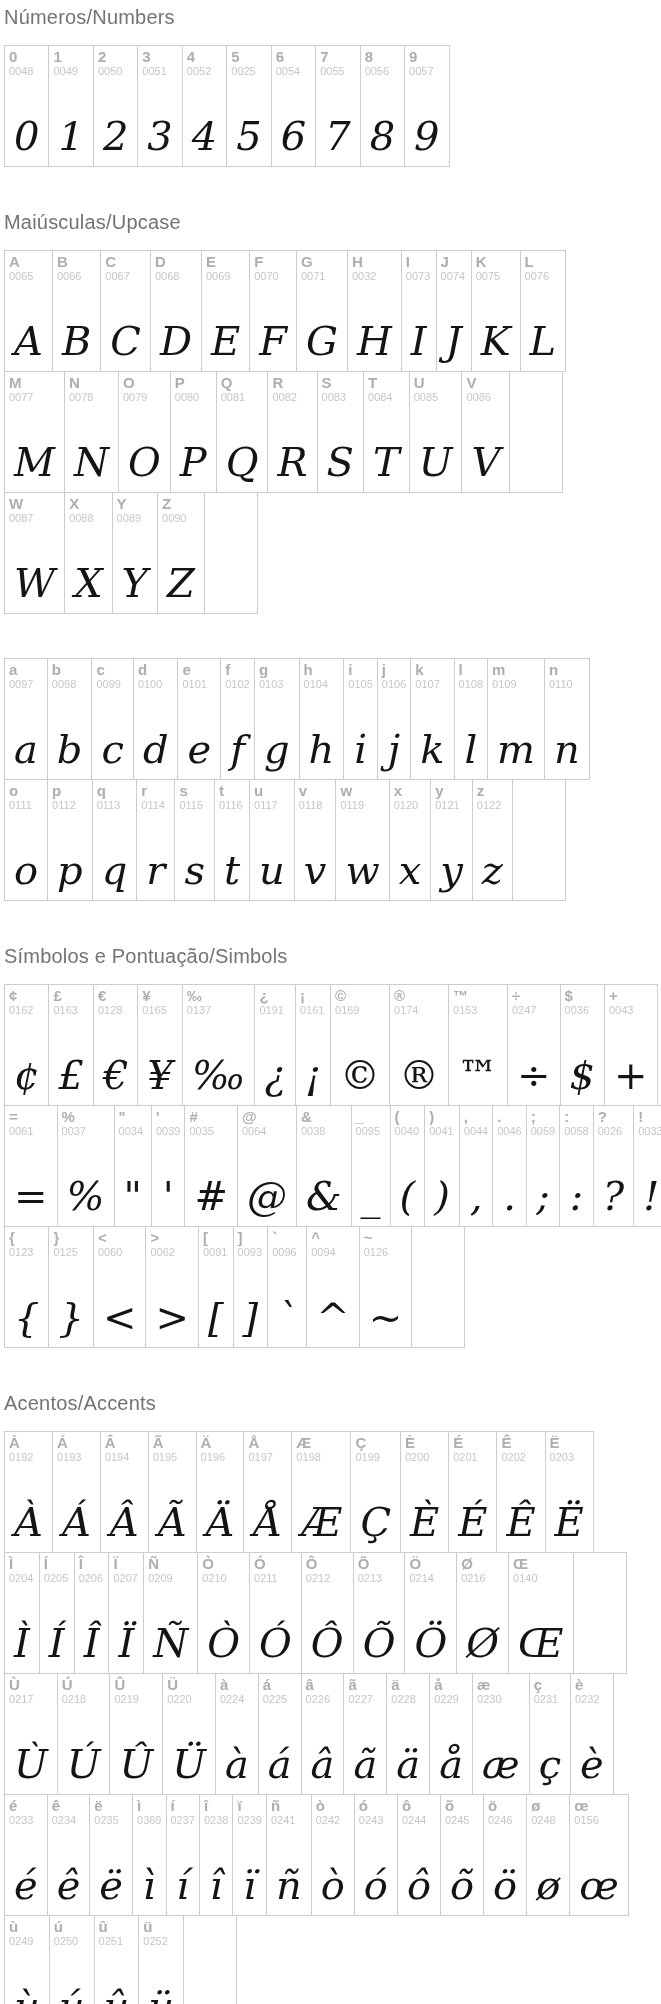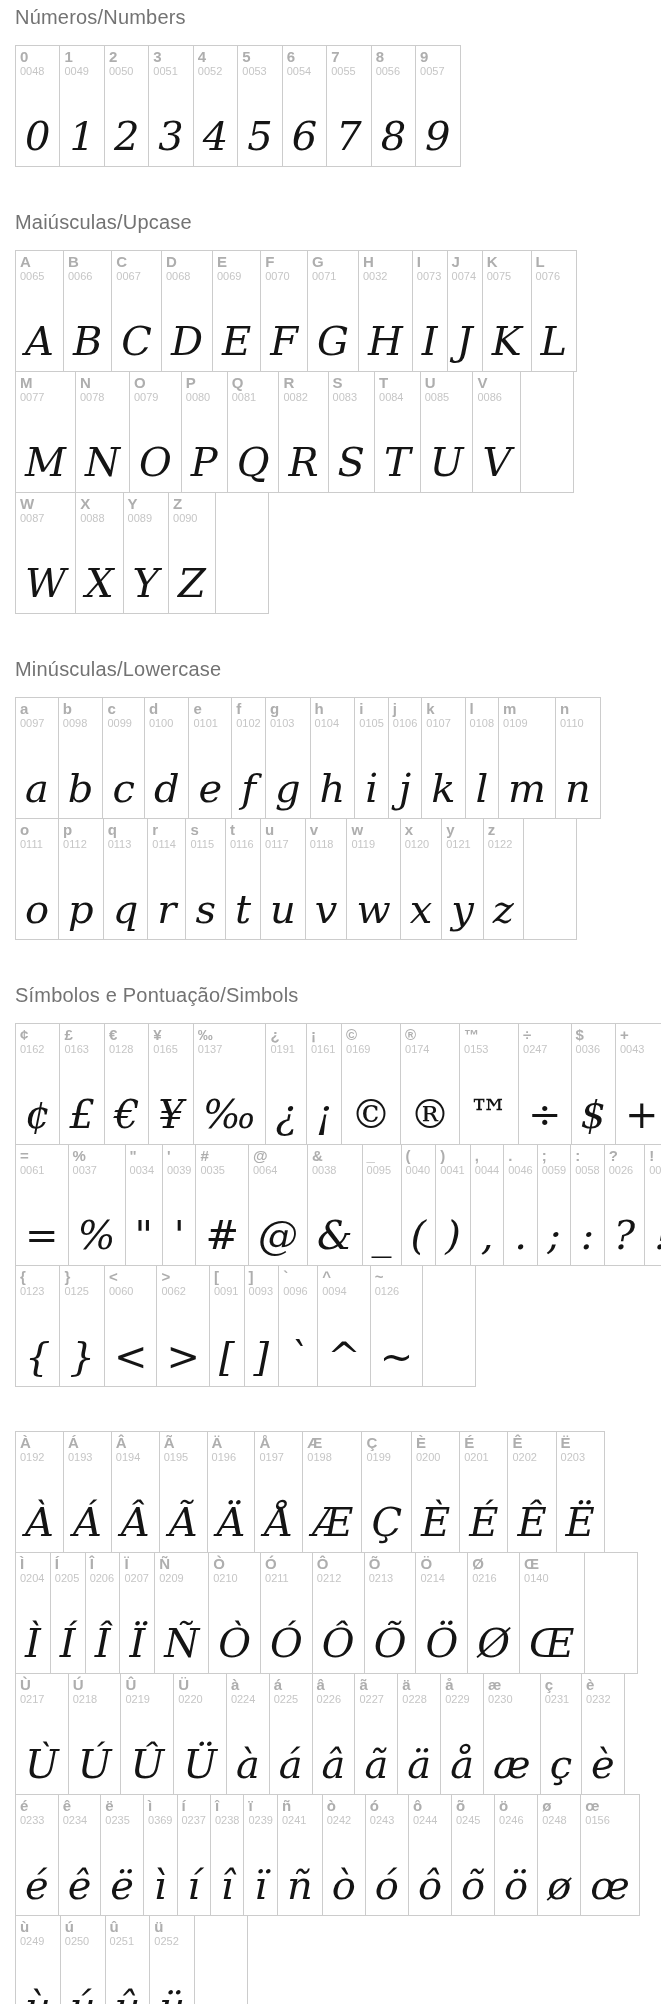--- a/index.html
+++ b/index.html
@@ -1,21 +1,21 @@
 <!DOCTYPE html>
 <html><head>
 <meta charset="utf-8">
 <style>
   html, body { margin: 0; padding: 0; background: #ffffff; }
   .page {
     width: 661px;
     height: 2004px;
     overflow: hidden;
     box-sizing: border-box;
-    padding: 6px 0 0 15px;
+    padding: 6px 0 0 4px;
     font-family: "Liberation Sans", sans-serif;
     background: #ffffff;
   }
   .section { margin: 0 0 44px 0; }
   .section-title {
     font-size: 20px;
     font-weight: 400;
     color: #737373;
     margin: 0 0 16px 0;
     letter-spacing: 0.2px;
@@ -106,21 +106,21 @@
           <div class="cell">
             <div class="cell-head">
               <span class="char-label">4</span>
               <span class="char-code">0052</span>
             </div>
             <div class="glyph">4</div>
           </div>
           <div class="cell">
             <div class="cell-head">
               <span class="char-label">5</span>
-              <span class="char-code">0053</span>
+              <span class="char-code">0025</span>
             </div>
             <div class="glyph">5</div>
           </div>
           <div class="cell">
             <div class="cell-head">
               <span class="char-label">6</span>
               <span class="char-code">0054</span>
             </div>
             <div class="glyph">6</div>
           </div>
@@ -349,21 +349,20 @@
             <div class="cell-head">
               <span class="char-label"></span>
               <span class="char-code"></span>
             </div>
             <div class="glyph"></div>
           </div>
         </div>
       </div>
     </section>
     <section class="section">
-      <h2 class="section-title">Minúsculas/Lowercase</h2>
       <div class="rows">
         <div class="row">
           <div class="cell">
             <div class="cell-head">
               <span class="char-label">a</span>
               <span class="char-code">0097</span>
             </div>
             <div class="glyph">a</div>
           </div>
           <div class="cell">
@@ -831,20 +830,21 @@
             <div class="cell-head">
               <span class="char-label"></span>
               <span class="char-code"></span>
             </div>
             <div class="glyph"></div>
           </div>
         </div>
       </div>
     </section>
     <section class="section">
+      <h2 class="section-title">Acentos/Accents</h2>
       <div class="rows">
         <div class="row">
           <div class="cell">
             <div class="cell-head">
               <span class="char-label">À</span>
               <span class="char-code">0192</span>
             </div>
             <div class="glyph">À</div>
           </div>
           <div class="cell">

